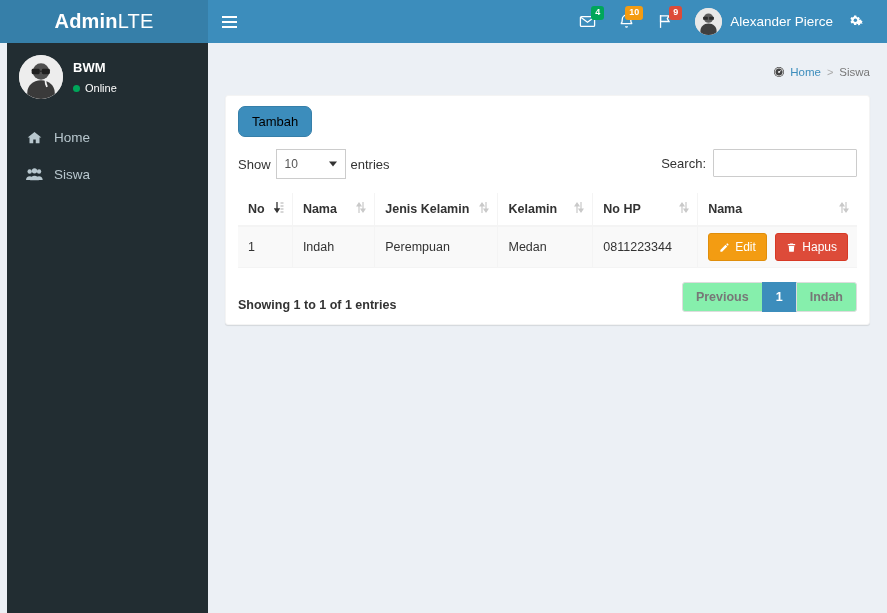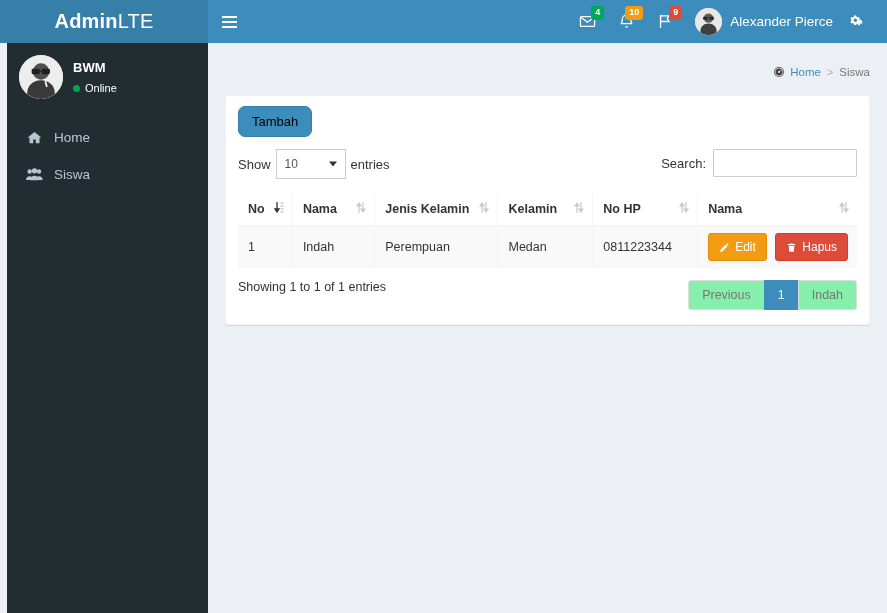--- a/index.html
+++ b/index.html
@@ -150,21 +150,21 @@
   .sortw { position:absolute; right:8px; top:50%; transform:translateY(-50%); }
   tbody td {
     font-size:12.5px; color:#333; padding:9px 9px 9px 10px;
     border-bottom:1px solid #f4f4f4; border-right:1px solid #f4f4f4;
     background:#f9f9f9;
   }
   tbody td:last-child { border-right:none; }
   td.aksi { padding:6px 9px 6px 10px; white-space:nowrap; }
   td.aksi .btn + .btn { margin-left:5px; }
 
-  .dt-bottom { display:flex; align-items:flex-start; margin-top:12px; height:32px;}
+  .dt-bottom { display:flex; align-items:flex-end; margin-top:12px; height:32px;font-weight:bold;}
   .dt-info { font-size:12.5px; color:#333; }
   .paginate { margin-left:auto; display:flex; }
   .pg {
     font-size:12.5px; color:#777; padding:7px 13px; background:#86efac;
     border:1px solid #ddd; margin-left:-1px; cursor:pointer;
   }
   .pg:first-child { border-radius:3px 0 0 3px; margin-left:0; }
   .pg:last-child { border-radius:0 3px 3px 0; }
   .pg.active { background:#3c8dbc; border-color:#3c8dbc; color:#fff; }
 

